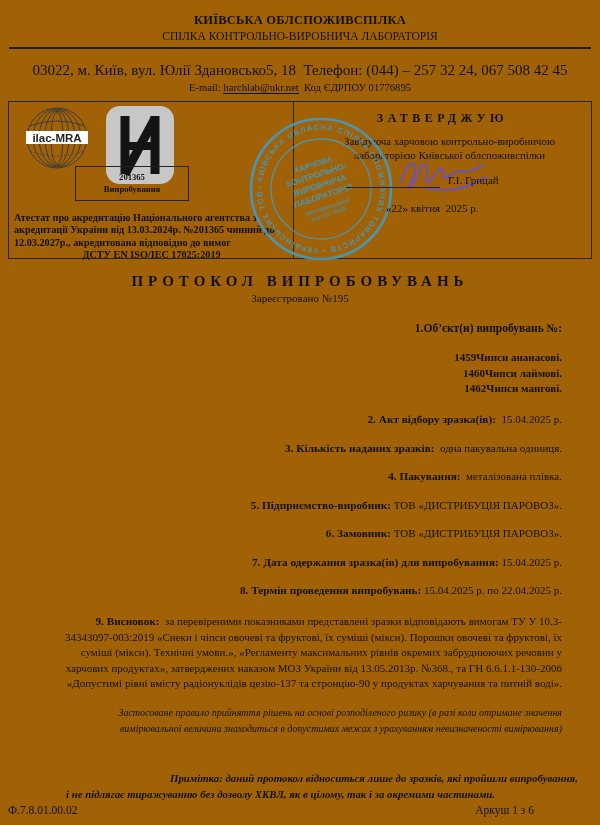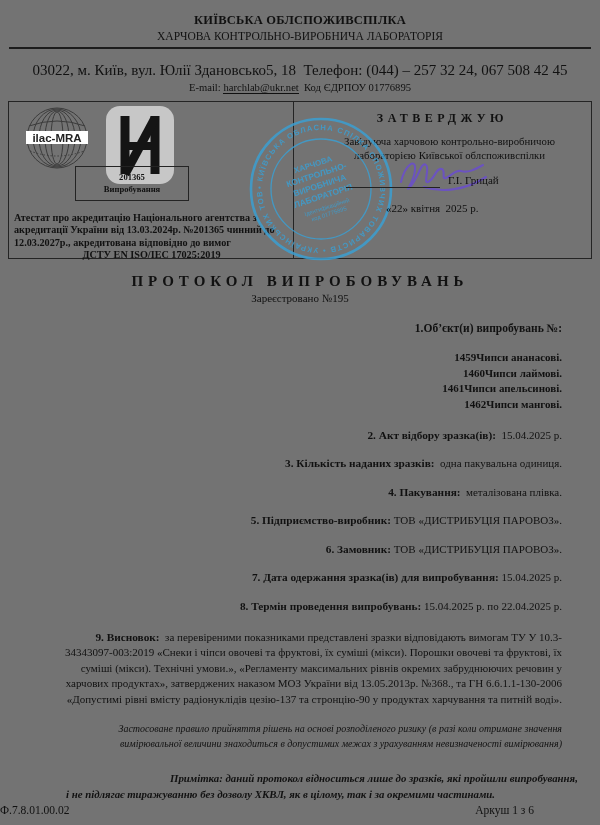--- a/index.html
+++ b/index.html
@@ -1,18 +1,18 @@
 <!DOCTYPE html>
 <html><head>
 <meta charset="utf-8">
 <style>
   html,body { margin:0; padding:0; background:#ffffff; }
   .page {
     position:relative; width:600px; height:825px; margin:0 auto;
-    background:#737373; color:#111;
+    background:#a16207; color:#111;
     font-family:"Liberation Serif", serif;
     display:flex; flex-direction:column; overflow:hidden;
   }
   .pre { white-space:pre-wrap; }
 
   
   .head { text-align:center; padding-top:13px; }
   .org  { font-size:12.5px; font-weight:bold; letter-spacing:.2px; }
   .lab  { font-size:11.5px; margin-top:2px; }
   .rule { border:none; border-top:2px solid #1c1c1c; margin:5px 9px 0 9px; }
@@ -59,30 +59,30 @@
   .conclusion { margin:17px 0 0 0; line-height:1.42; max-width:508px; }
   .conclusion b { font-size:11.3px; }
   .risk { margin:13px 0 0 0; font-style:italic; font-size:10px; line-height:1.55; max-width:525px; }
 
   
   .foot { margin-top:auto; padding-bottom:9px; font-size:10.8px; }
   .note { font-style:italic; font-weight:bold; line-height:1.5; white-space:nowrap; }
   .note-l1 { margin-left:170px; }
   .note-l2 { margin-left:66px; }
   .bottom-row { display:flex; justify-content:space-between; font-size:11.5px;
-                padding:2px 66px 0 0; font-style:normal; }
+                padding:2px 66px 0 8px; font-style:normal; }
 </style>
 </head>
 <body>
 
 <div class="page">
 
   <div class="head">
     <div class="org">КИЇВСЬКА ОБЛСПОЖИВСПІЛКА</div>
-    <div class="lab">ХАРЧОВА КОНТРОЛЬНО-ВИРОБНИЧА ЛАБОРАТОРІЯ</div>
+    <div class="lab">СПІЛКА КОНТРОЛЬНО-ВИРОБНИЧА ЛАБОРАТОРІЯ</div>
   </div>
   <hr class="rule">
   <div class="addr pre">03022, м. Київ, вул. Юлії Здановсько5, 18  Телефон: (044) – 257 32 24, 067 508 42 45</div>
   <div class="addr2">
     <span>E-mail:</span>
     <a class="email" href="#">harchlab@ukr.net</a>&nbsp;
     <span>Код ЄДРПОУ 01776895</span>
   </div>
 
   <div class="acc-table">
@@ -167,21 +167,20 @@
     <div class="p-title">ПРОТОКОЛ  ВИПРОБОВУВАНЬ</div>
     <div class="p-reg">Зареєстровано №195</div>
   </div>
 
   <div class="content">
     <div class="obj-head">1.Об’єкт(и) випробувань №:</div>
 
     <div class="samples">
       <div><span class="s-num">1459</span><span>Чипси ананасові.</span></div>
       <div><span class="s-num">1460</span><span>Чипси лаймові.</span></div>
-      <div><span class="s-num">1461</span><span>Чипси апельсинові.</span></div>
       <div><span class="s-num">1462</span><span>Чипси мангові.</span></div>
     </div>
 
     <p class="field"><b>2. Акт відбору зразка(ів):</b>&nbsp; <span>15.04.2025 р.</span></p>
     <p class="field"><b>3. Кількість наданих зразків:</b>&nbsp; <span>одна пакувальна одиниця.</span></p>
     <p class="field"><b>4. Пакування:</b>&nbsp; <span>металізована плівка.</span></p>
     <p class="field"><b>5. Підприємство-виробник:</b> <span>ТОВ «ДИСТРИБУЦІЯ ПАРОВОЗ».</span></p>
     <p class="field"><b>6. Замовник:</b> <span>ТОВ «ДИСТРИБУЦІЯ ПАРОВОЗ».</span></p>
     <p class="field"><b>7. Дата одержання зразка(ів) для випробування:</b> <span>15.04.2025 р.</span></p>
     <p class="field"><b>8. Термін проведення випробувань:</b> <span>15.04.2025 р. по 22.04.2025 р.</span></p>

